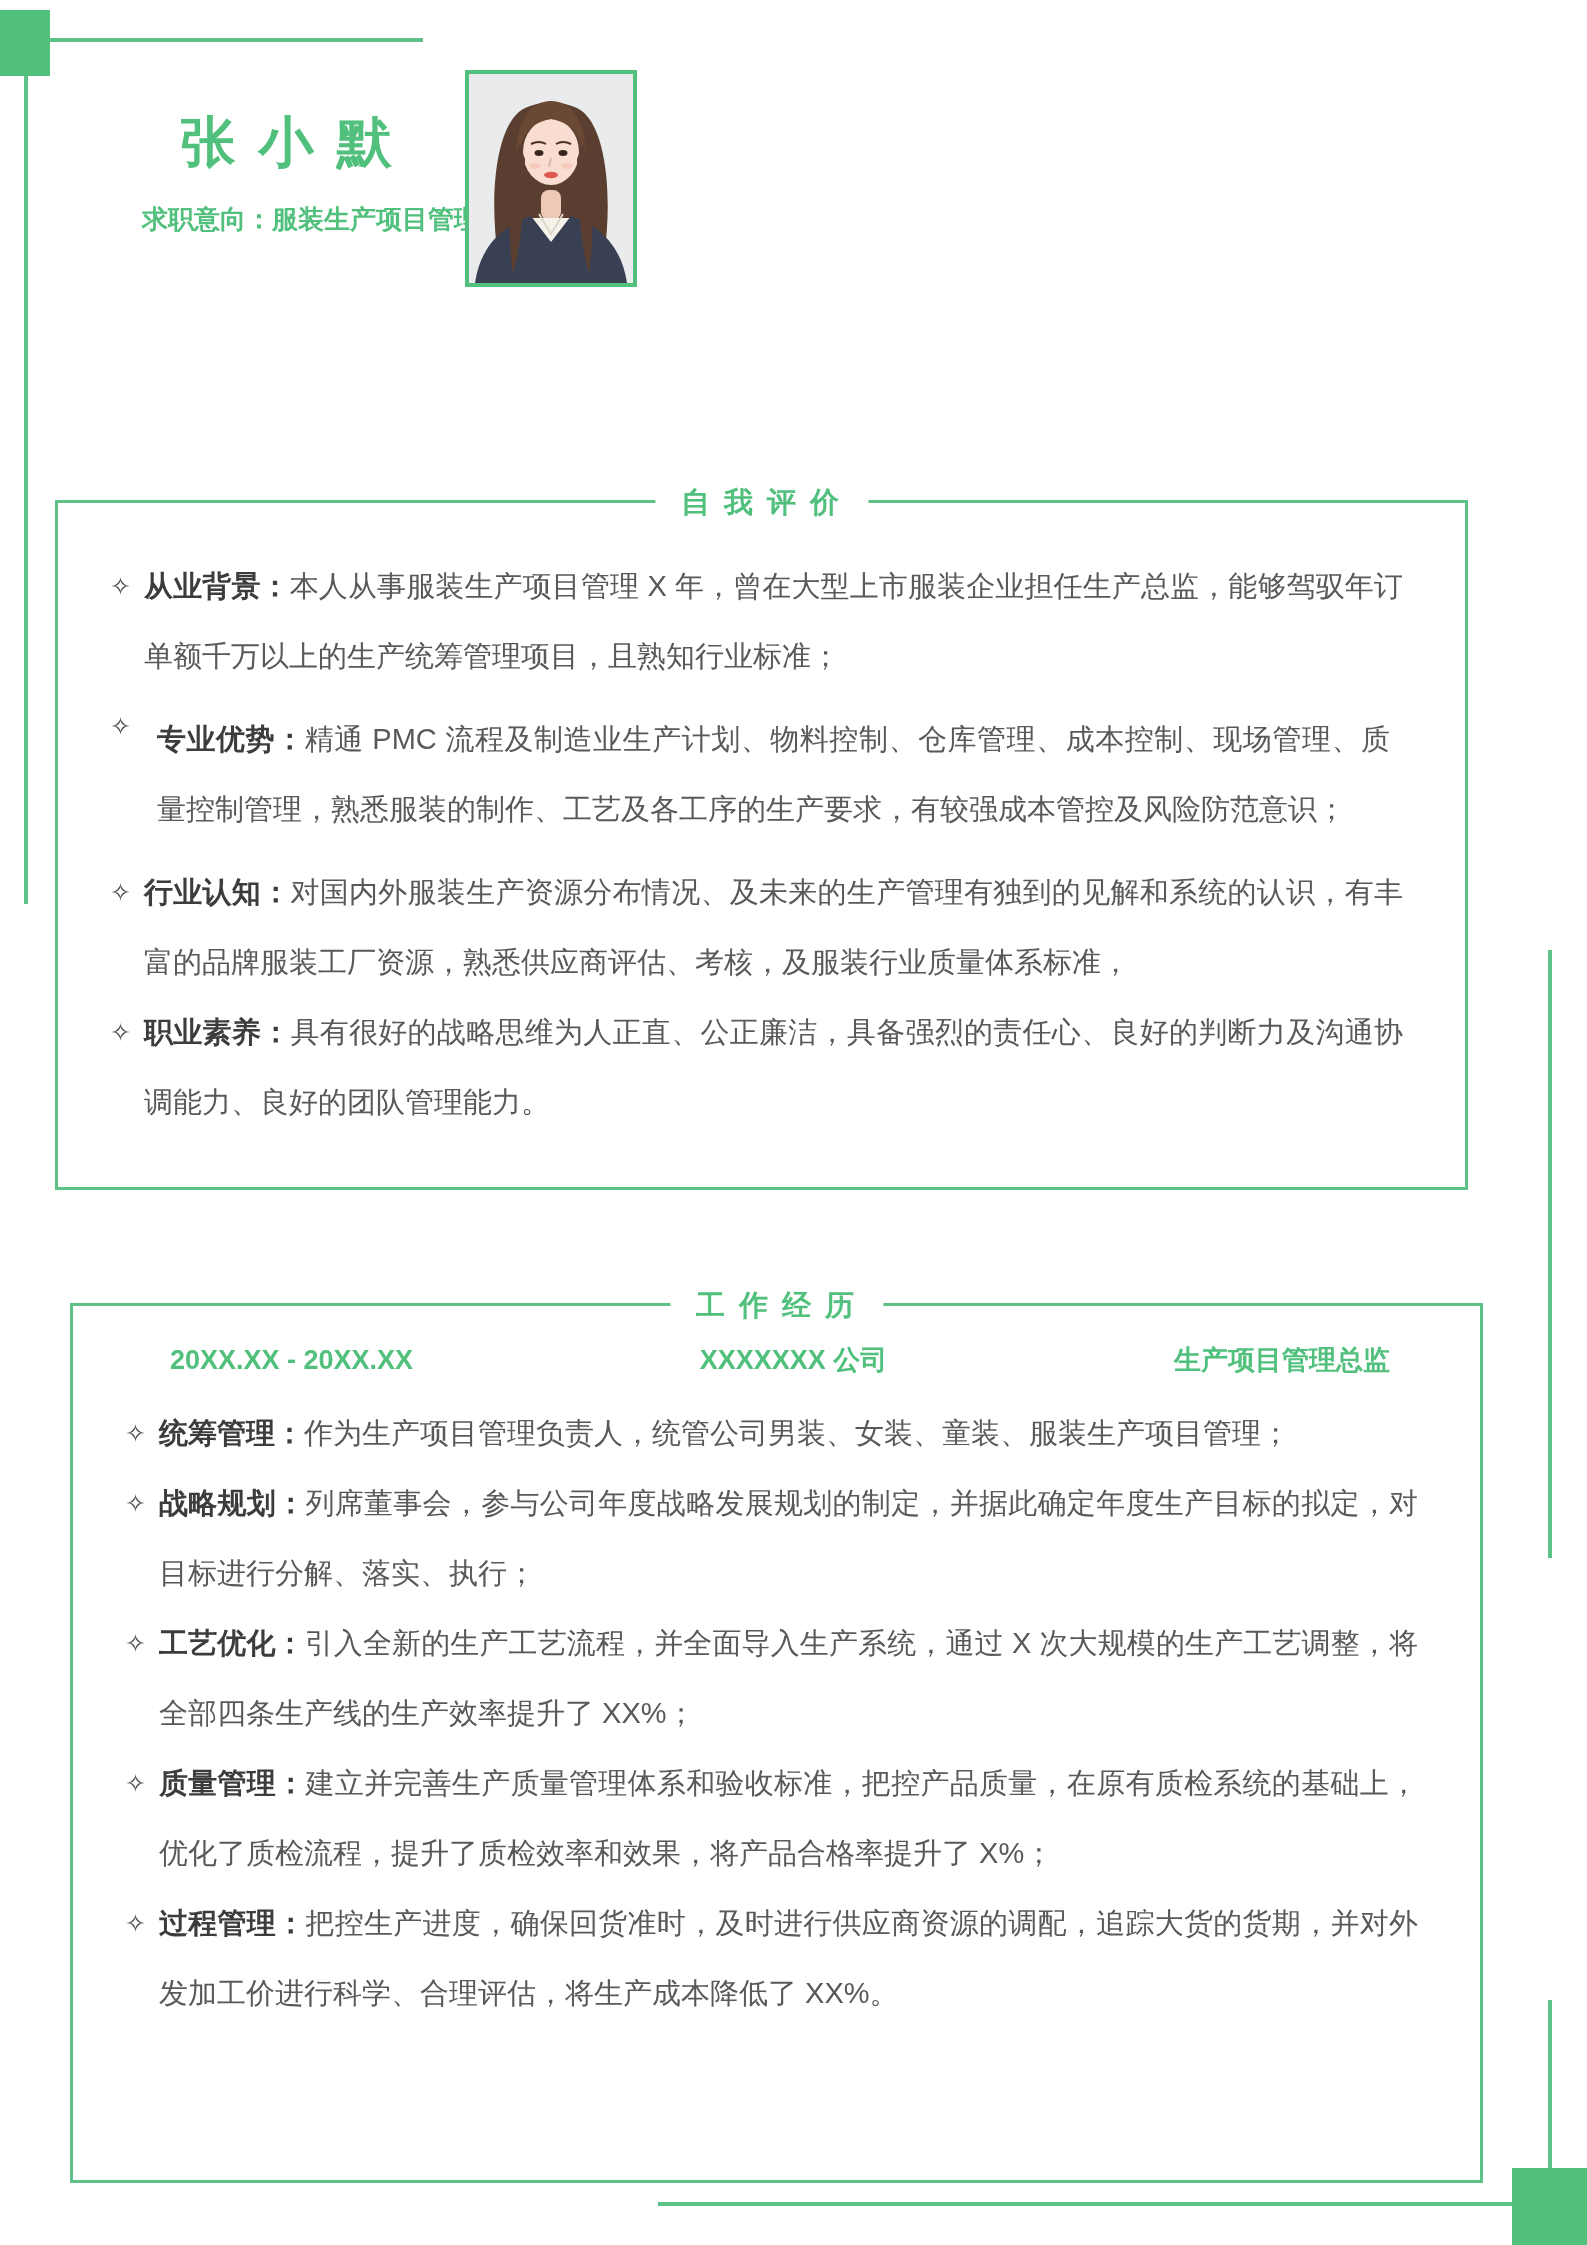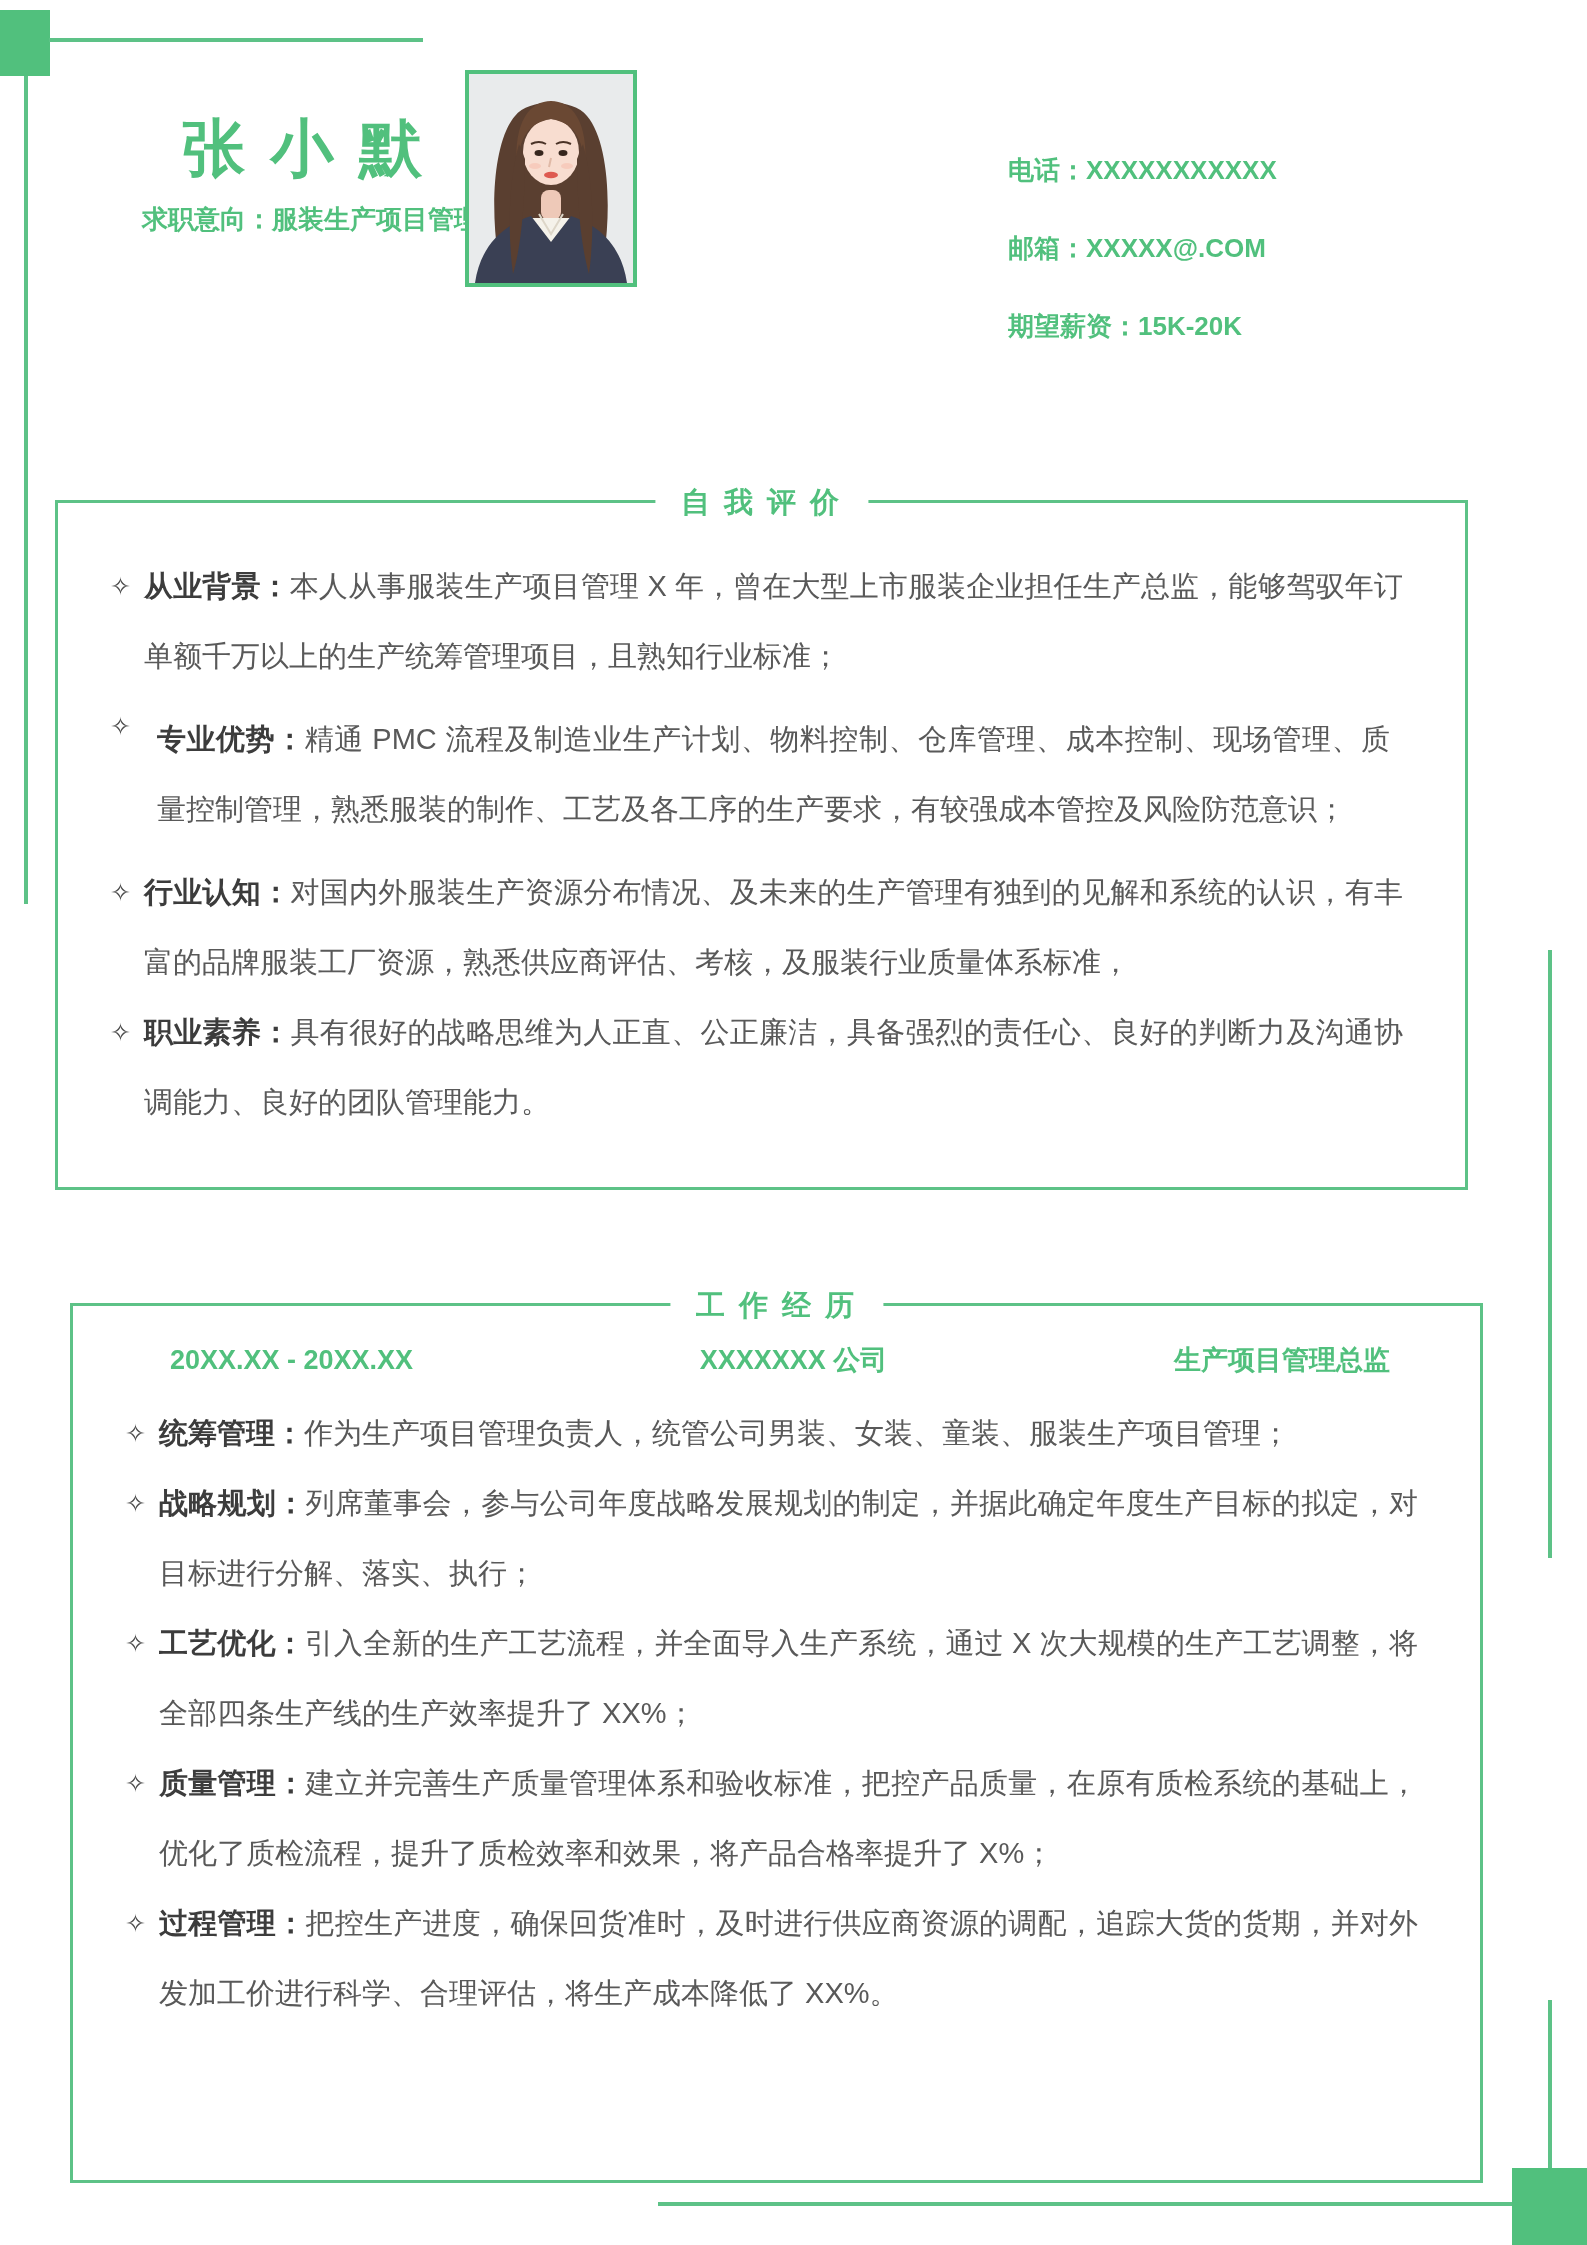--- a/index.html
+++ b/index.html
@@ -11,22 +11,22 @@
   .deco { position:absolute; background:#51c07d; }
   .sq-tl { left:0; top:10px; width:50px; height:66px; }
   .hl-t  { left:49px; top:38px; width:374px; height:4px; background:#5dc287; }
   .vl-l  { left:24px; top:76px; width:4px; height:828px; background:#5dc287; }
   .vl-r  { left:1548px; top:950px; width:4px; height:608px; background:#5dc287; }
   .vl-br { left:1548px; top:2000px; width:4px; height:168px; background:#5dc287; }
   .hl-b  { left:658px; top:2202px; width:854px; height:4px; background:#5dc287; }
   .sq-br { left:1512px; top:2168px; width:75px; height:77px; }
   
   .name {
-    position:absolute; left:134px; top:106px; width:340px; text-align:center;
-    font-size:63px; font-weight:bold; color:#51c07d; letter-spacing:4px; white-space:nowrap;
+    position:absolute; left:118px; top:106px; width:340px; text-align:center;
+    font-size:55px; font-weight:bold; color:#51c07d; letter-spacing:4px; white-space:nowrap;
   }
   .intent {
     position:absolute; left:100px; top:202px; width:380px; text-align:right;
     font-size:26px; font-weight:bold; color:#51c07d; white-space:nowrap;
   }
   .photo-frame {
     position:absolute; left:465px; top:70px; width:164px; height:209px;
     border:4px solid #51c07d; background:#e9ebec;
   }
   .photo-frame svg { display:block; }
@@ -94,25 +94,20 @@
       <path d="M82,84 L80,93" fill="none" stroke="#e0b9a6" stroke-width="2"></path>
       <ellipse cx="82" cy="101" rx="7" ry="3.2" fill="#de5a50"></ellipse>
 
       <path d="M48,95 C44,46 62,27 82,27 C102,27 120,46 116,95 C114,62 104,49 82,45 C60,49 50,62 48,95 Z" fill="#6a4833"></path>
 
       <path d="M50,70 C40,105 38,155 44,200 C54,165 56,115 56,85 Z" fill="#5a3f30"></path>
       <path d="M114,70 C124,105 126,155 120,200 C110,165 108,115 108,85 Z" fill="#5a3f30"></path>
     </svg>
   </div>
 
-  <div class="contacts">
-    <div class="contact-row"><span>电话：</span><span>XXXXXXXXXXX</span></div>
-    <div class="contact-row"><span>邮箱：</span><span>XXXXX@.COM</span></div>
-    <div class="contact-row"><span>期望薪资：</span><span>15K-20K</span></div>
-  </div>
 
   <section class="box box1">
     <div class="sec-title">自 我 评 价</div>
     <div class="bullets">
       <div class="bullet">
         <span class="b-icon">✧</span>
         <p class="b-text" style="margin:0"><span class="b-label">从业背景：</span><span>本人从事服装生产项目管理 X 年，曾在大型上市服装企业担任生产总监，能够驾驭年订单额千万以上的生产统筹管理项目，且熟知行业标准；</span></p>
       </div>
       <div class="bullet">
         <span class="b-icon">✧</span>

